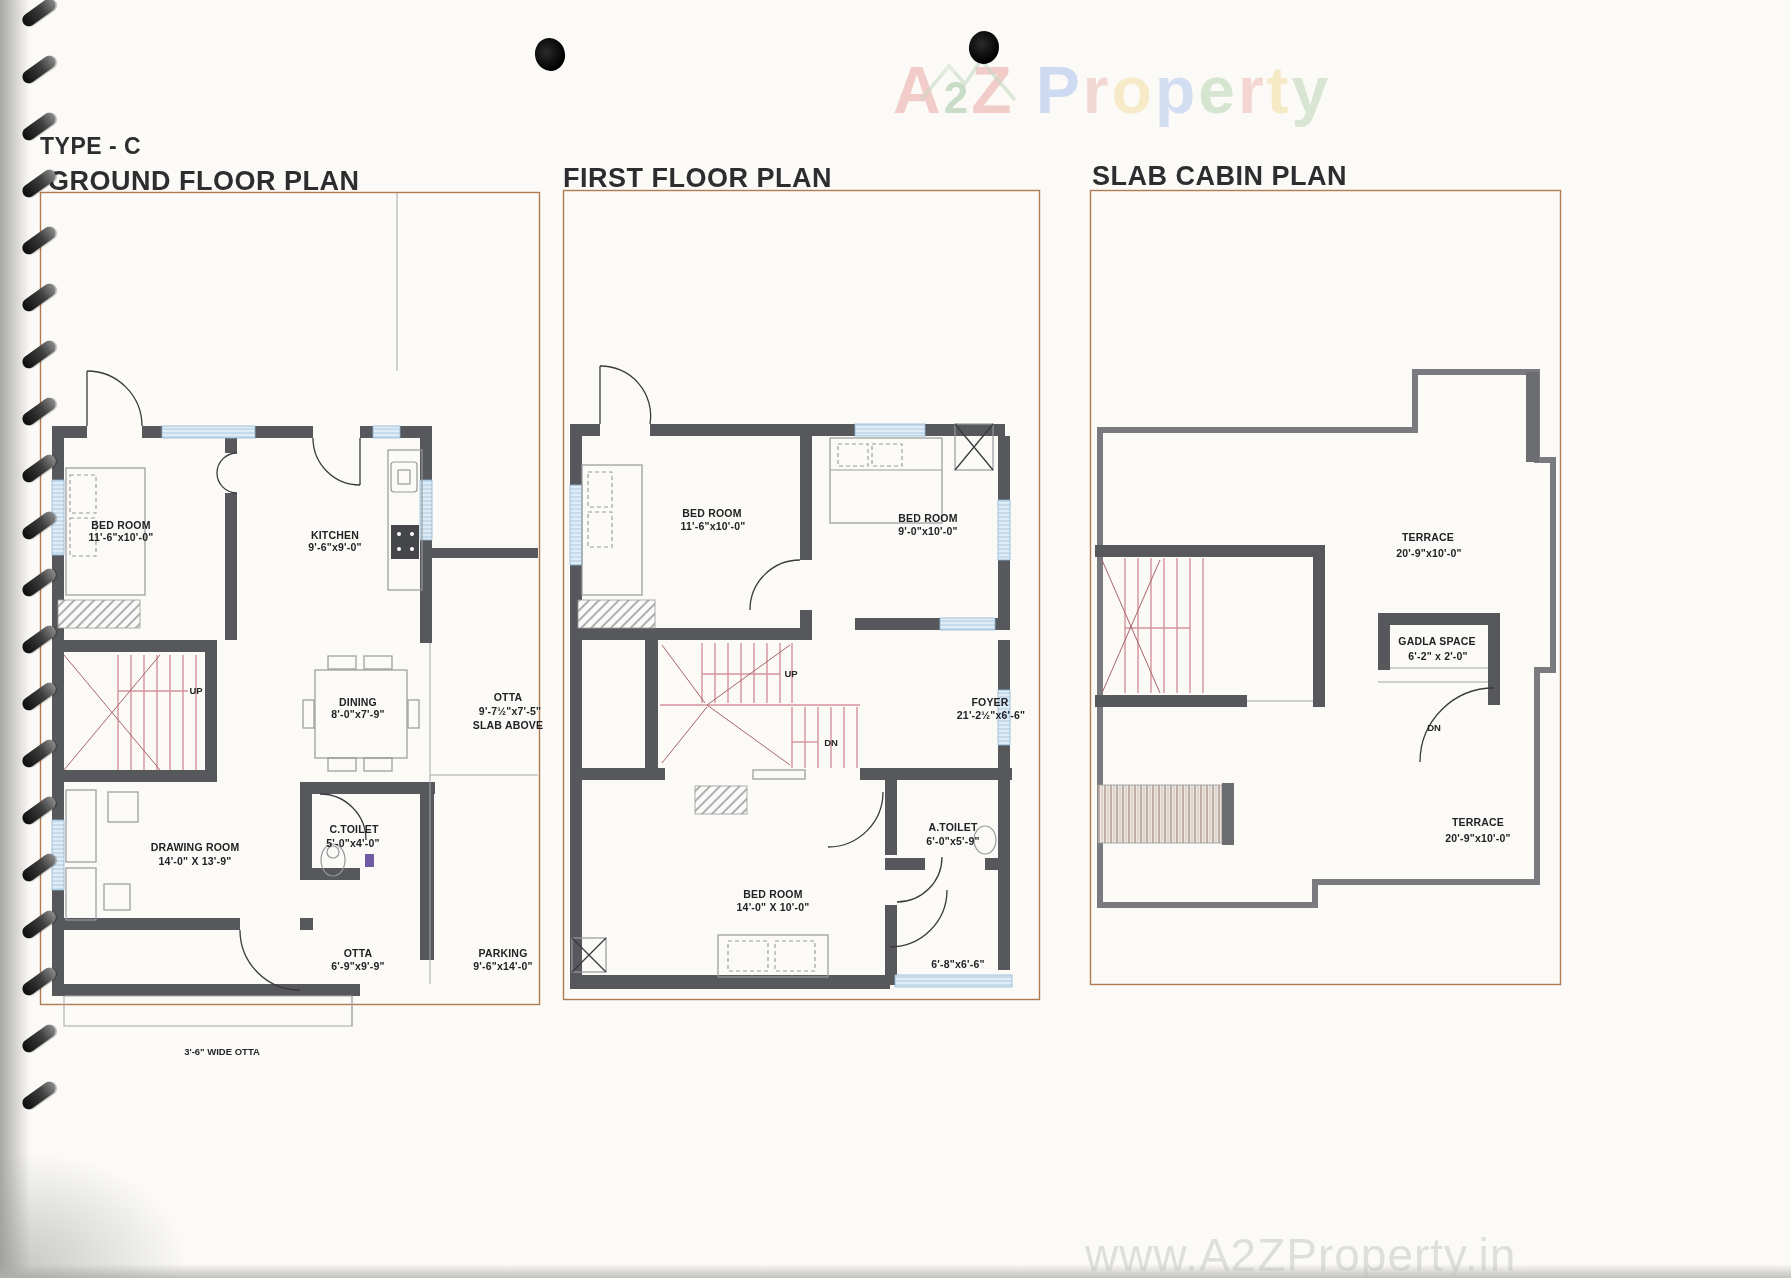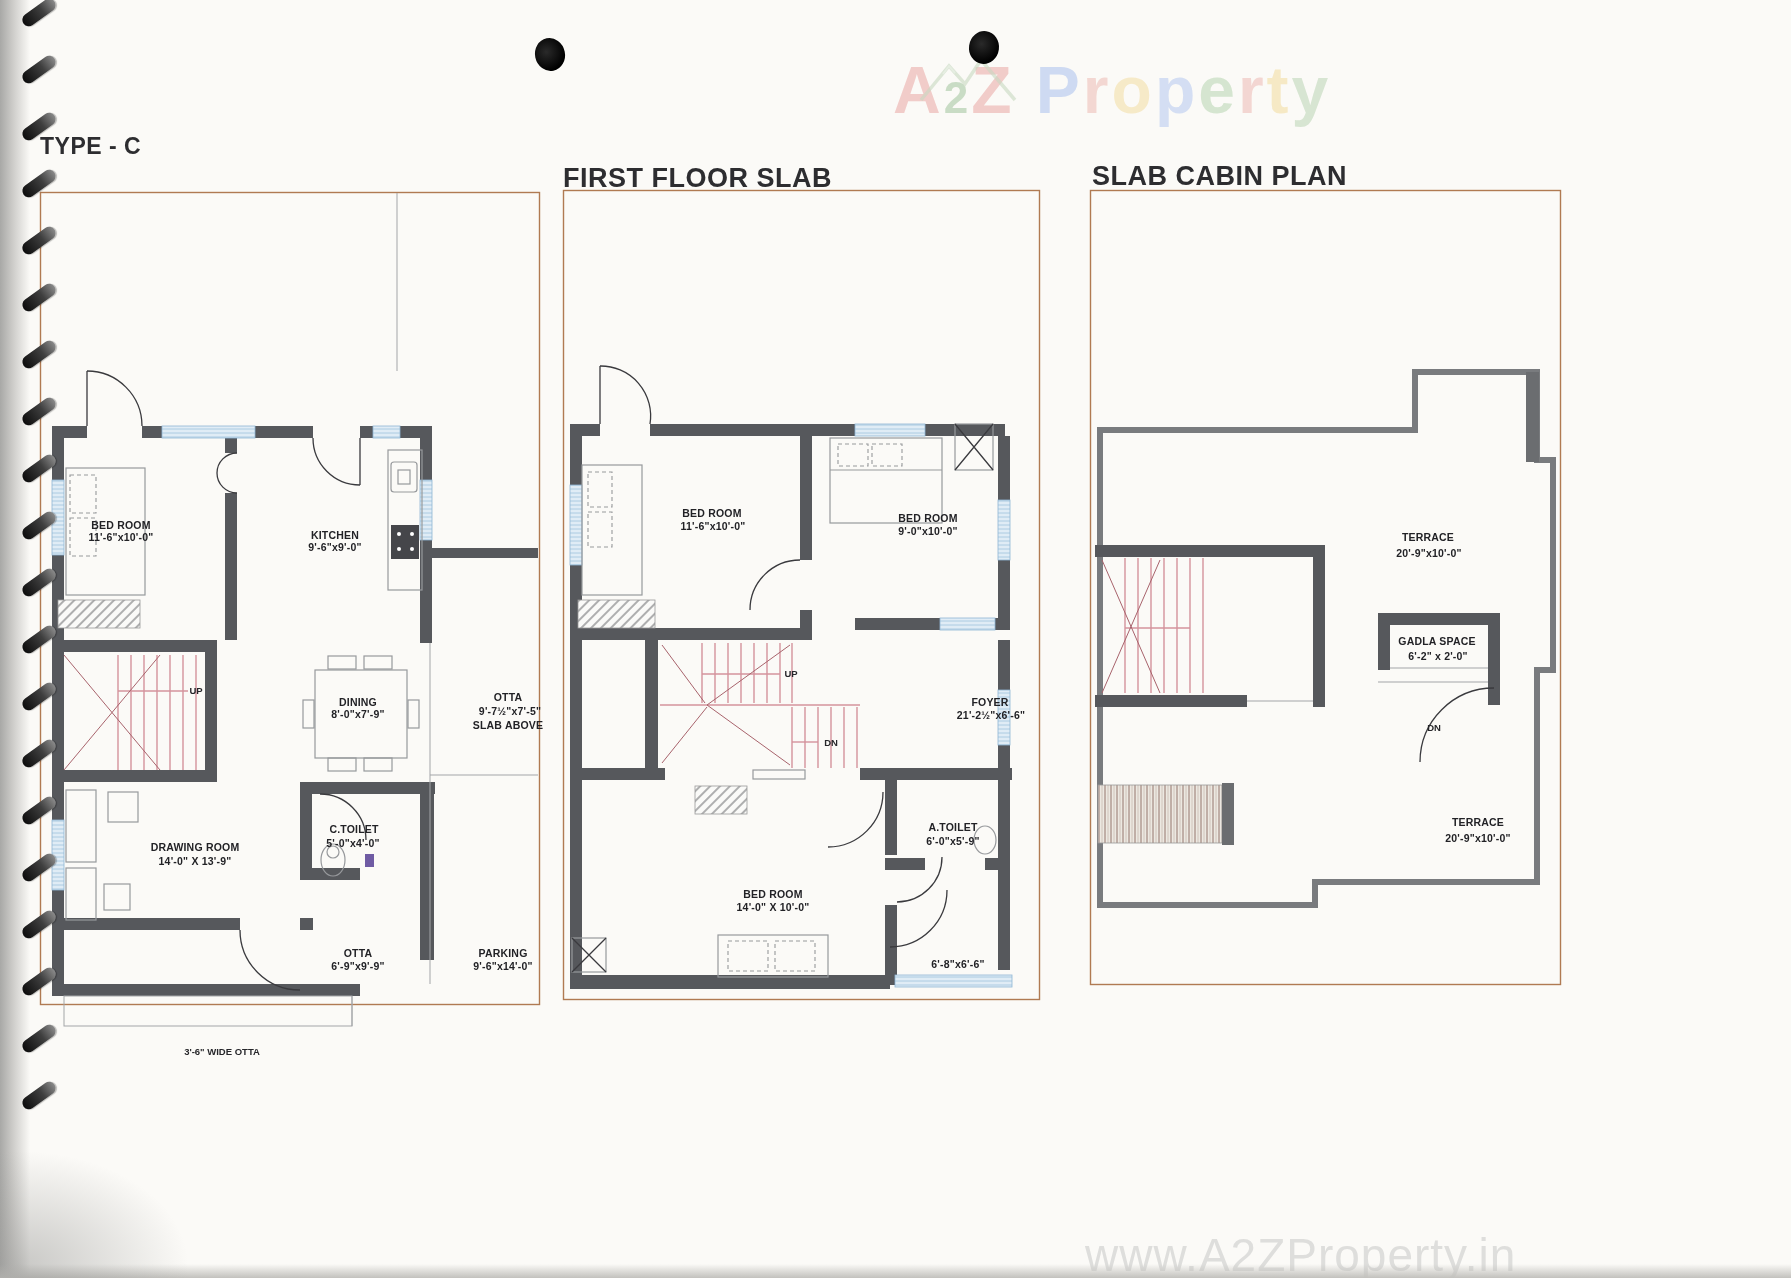--- a/index.html
+++ b/index.html
@@ -315,21 +315,22 @@
         <text class="lbl" x="1437" y="645">GADLA SPACE</text>
         <text class="lbl" x="1438" y="660">6'-2" x 2'-0"</text>
         <text class="sm" x="1434" y="731">DN</text>
         <text class="lbl" x="1478" y="826">TERRACE</text>
         <text class="lbl" x="1478" y="842">20'-9"x10'-0"</text>
       </g>
     </g>
   </svg>
 
   <div class="title type">TYPE - C</div>
-  <div class="title t2">FIRST FLOOR SLAB</div>
+  <div class="title t1">GROUND FLOOR PLAN</div>
+  <div class="title t2">FIRST FLOOR PLAN</div>
   <div class="title t3">SLAB CABIN PLAN</div>
 
   <div class="brand">
     <svg class="mountains" width="110" height="50" viewBox="0 0 110 50">
       <path d="M6,46 L34,12 L50,30 L66,6 L100,46" fill="none" stroke="#9dbd95" stroke-width="3.5" opacity="0.8"></path>
       <path d="M28,20 L34,12 L40,19" fill="none" stroke="#c9dcc5" stroke-width="2"></path>
     </svg>
     <span class="brand-text"><span style="color: rgb(234, 167, 164); font-size: 66px;">A</span><span style="color: rgb(162, 196, 157); font-size: 44px;">2</span><span style="color: rgb(234, 167, 164); font-size: 66px;">Z</span><span style="color: rgb(255, 255, 255); font-size: 66px;">&nbsp;</span><span style="color: rgb(170, 193, 238); font-size: 66px;">P</span><span style="color: rgb(237, 188, 180); font-size: 66px;">r</span><span style="color: rgb(243, 221, 162); font-size: 66px;">o</span><span style="color: rgb(181, 200, 240); font-size: 66px;">p</span><span style="color: rgb(183, 213, 177); font-size: 66px;">e</span><span style="color: rgb(238, 186, 181); font-size: 66px;">r</span><span style="color: rgb(242, 220, 158); font-size: 66px;">t</span><span style="color: rgb(186, 212, 180); font-size: 66px;">y</span></span>
   </div>
 

